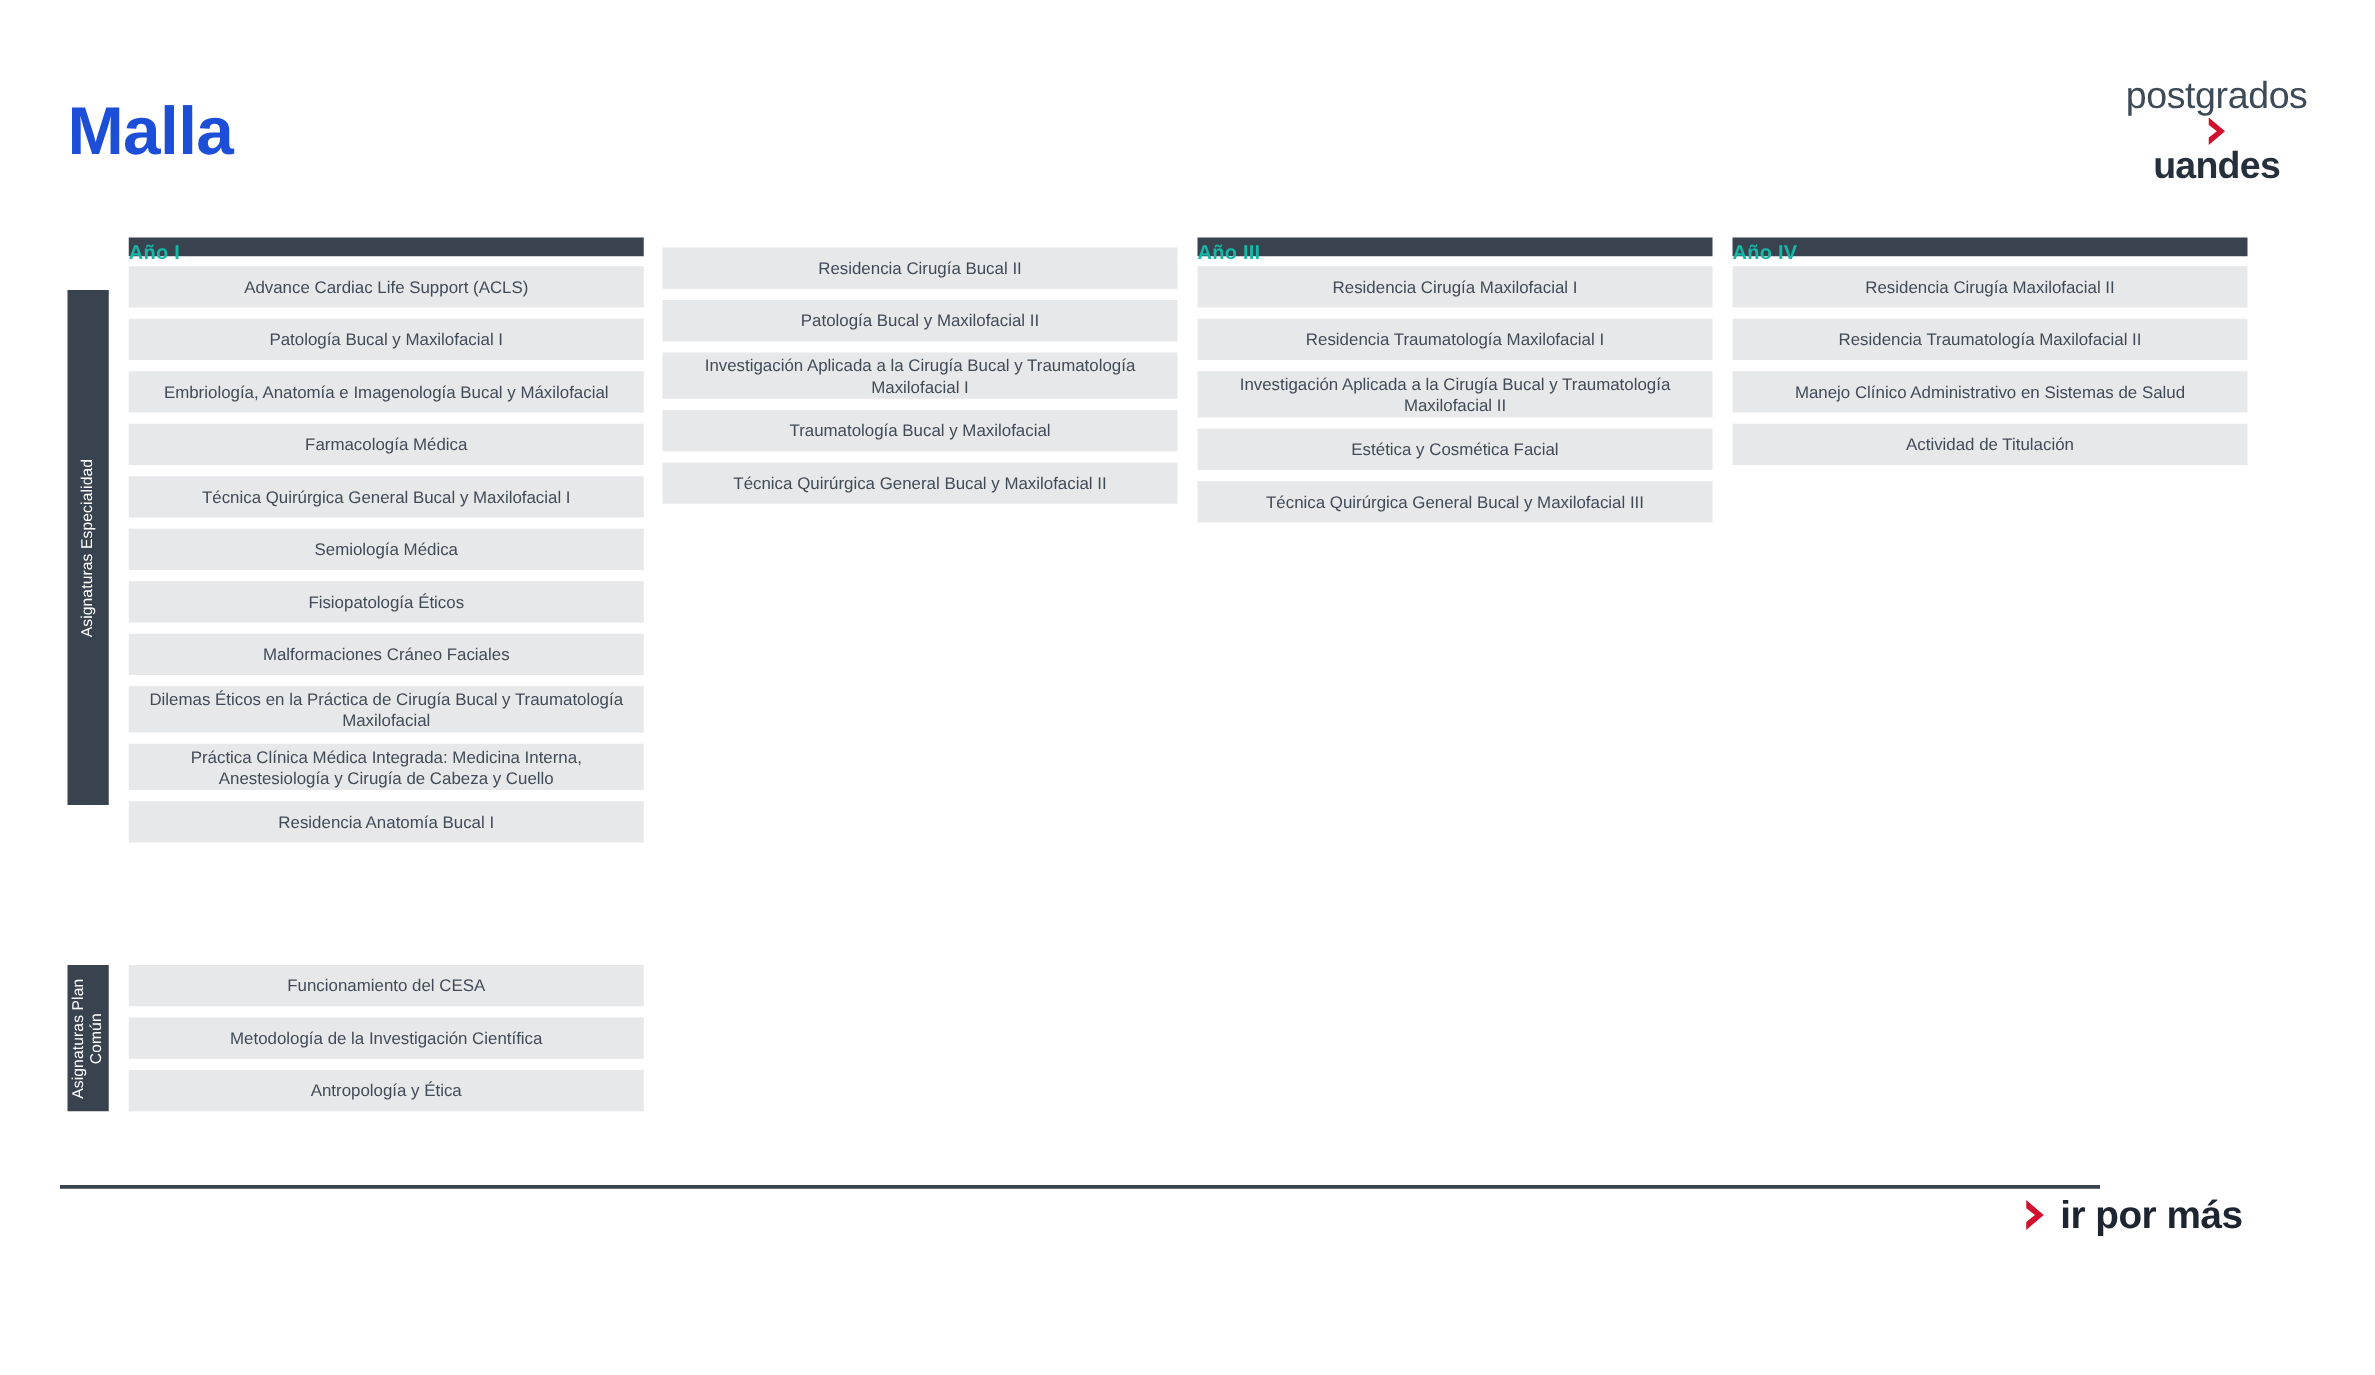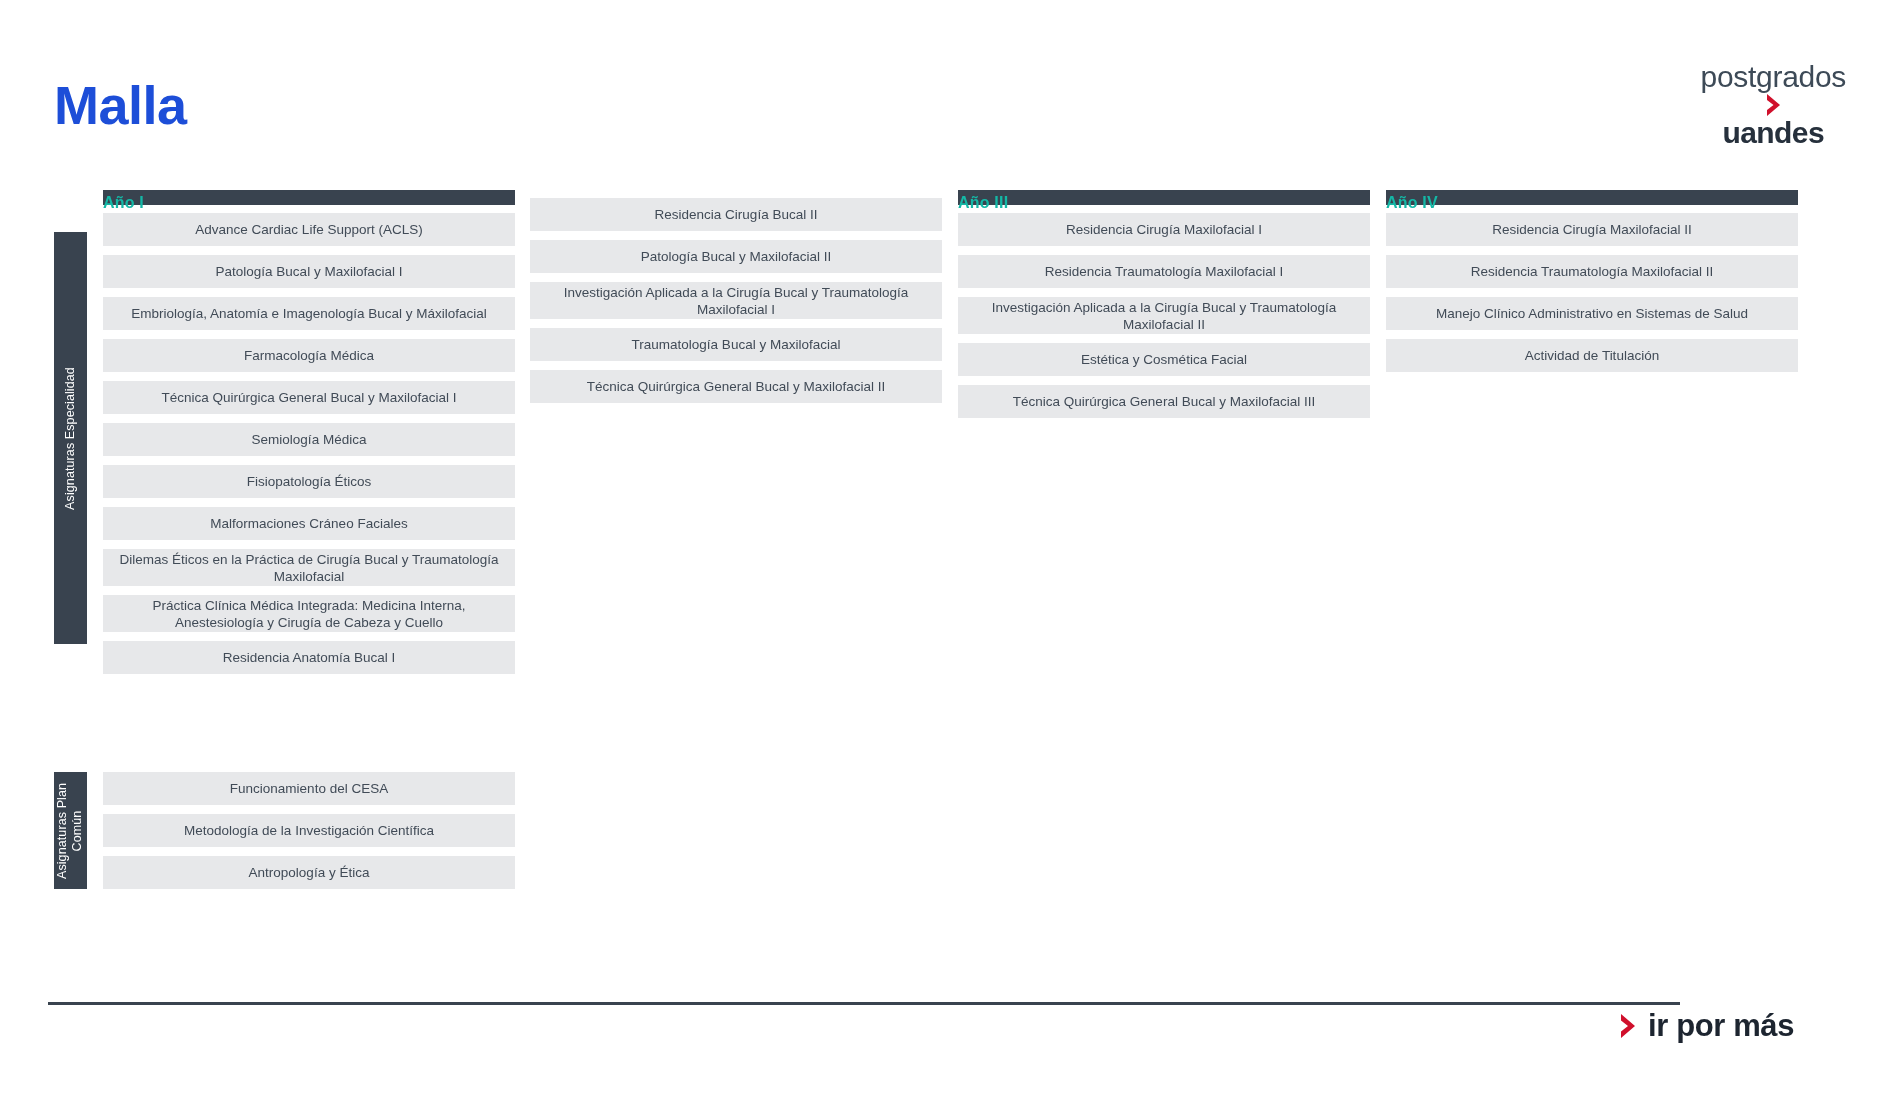--- a/index.html
+++ b/index.html
@@ -144,21 +144,21 @@
     position: absolute;
     left: 103px;
     top: 772px;
     width: 412px;
   }
 
   
   .footer {
     position: absolute;
     left: 0;
-    top: 996px;
+    top: 942px;
     width: 1848px;
     height: 80px;
     text-align: center;
   }
   .footer-rule {
     position: absolute;
     left: 48px;
     top: 6px;
     width: 1632px;
     height: 3px;

